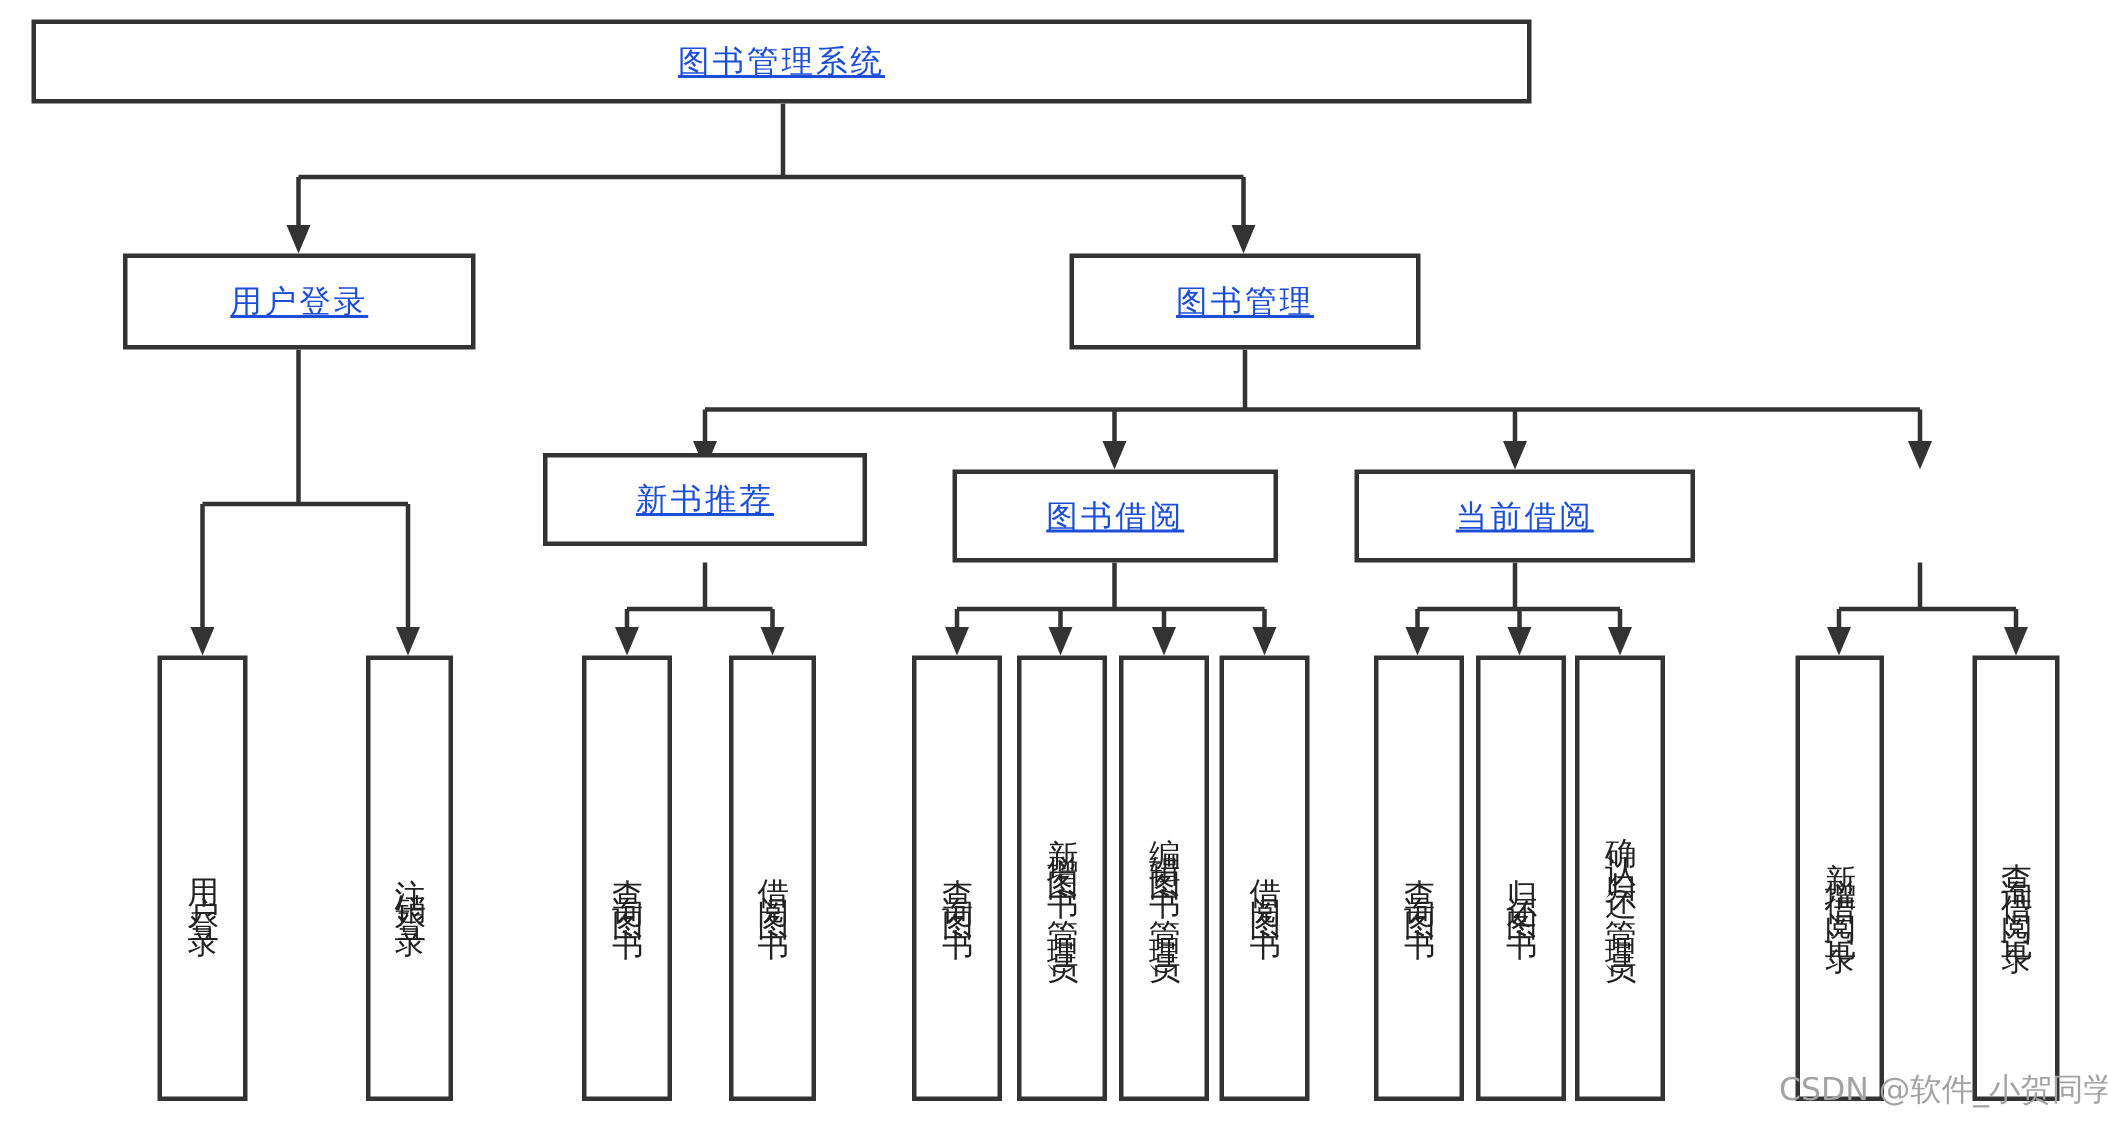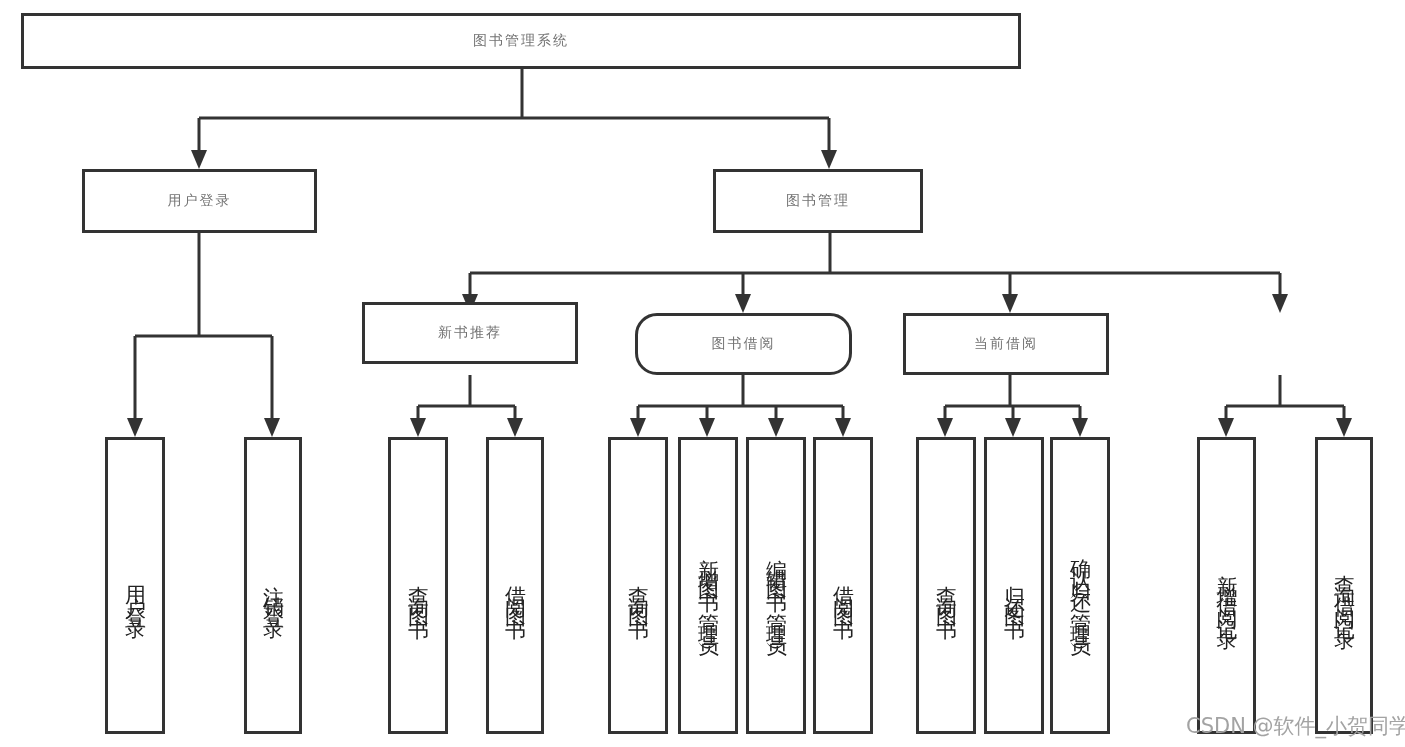--- a/index.html
+++ b/index.html
@@ -20,44 +20,45 @@
     position: absolute;
     box-sizing: border-box;
     border: 3px solid #333333;
     background: #ffffff;
     display: flex;
     align-items: center;
     justify-content: center;
     color: #222222;
   }
   .hlabel {
-    font-size: 14px;
+    font-size: 21px;
     letter-spacing: 2px;
     white-space: nowrap;
-    color: #737373;
+    color: #1d4ed8;
+    text-decoration: underline;
   }
   .vlabel {
     writing-mode: vertical-rl;
     text-orientation: mixed;
     font-size: 21px;
     line-height: 1;
     letter-spacing: 11px;
     margin-bottom: -11px;
     color: #222222;
     white-space: nowrap;
   }
   
   #n-root { left: 21px; top: 13px; width: 1000px; height: 56px; }
   
   #n-userlogin { left: 82px;  top: 169px; width: 235px; height: 64px; }
-  #n-bookmgmt  { left: 713px; top: 169px; width: 210px; height: 64px; }
+  #n-bookmgmt  { left: 713px; top: 169px; width: 234px; height: 64px; }
   
   #n-newbook   { left: 362px;  top: 302px; width: 216px; height: 62px; }
-  #n-bookborrow{ left: 635px;  top: 313px; width: 217px; height: 62px; border-radius: 22px; }
-  #n-curborrow { left: 903px;  top: 313px; width: 206px; height: 62px; text-align: right; }
+  #n-bookborrow{ left: 635px;  top: 313px; width: 217px; height: 62px; }
+  #n-curborrow { left: 903px;  top: 313px; width: 227px; height: 62px; text-align: right; }
   #n-records   { left: 1173px; top: 313px; width: 214px; height: 62px; }
   
   .leaf { top: 437px; height: 297px; border-width: 3px; }
   #l-g1c1 { left: 105px;  width: 60px; }
   #l-g1c2 { left: 244px;  width: 58px; }
   #l-g2c1 { left: 388px;  width: 60px; }
   #l-g2c2 { left: 486px;  width: 58px; }
   #l-g3c1 { left: 608px;  width: 60px; }
   #l-g3c2 { left: 678px;  width: 60px; }
   #l-g3c3 { left: 746px;  width: 60px; }

